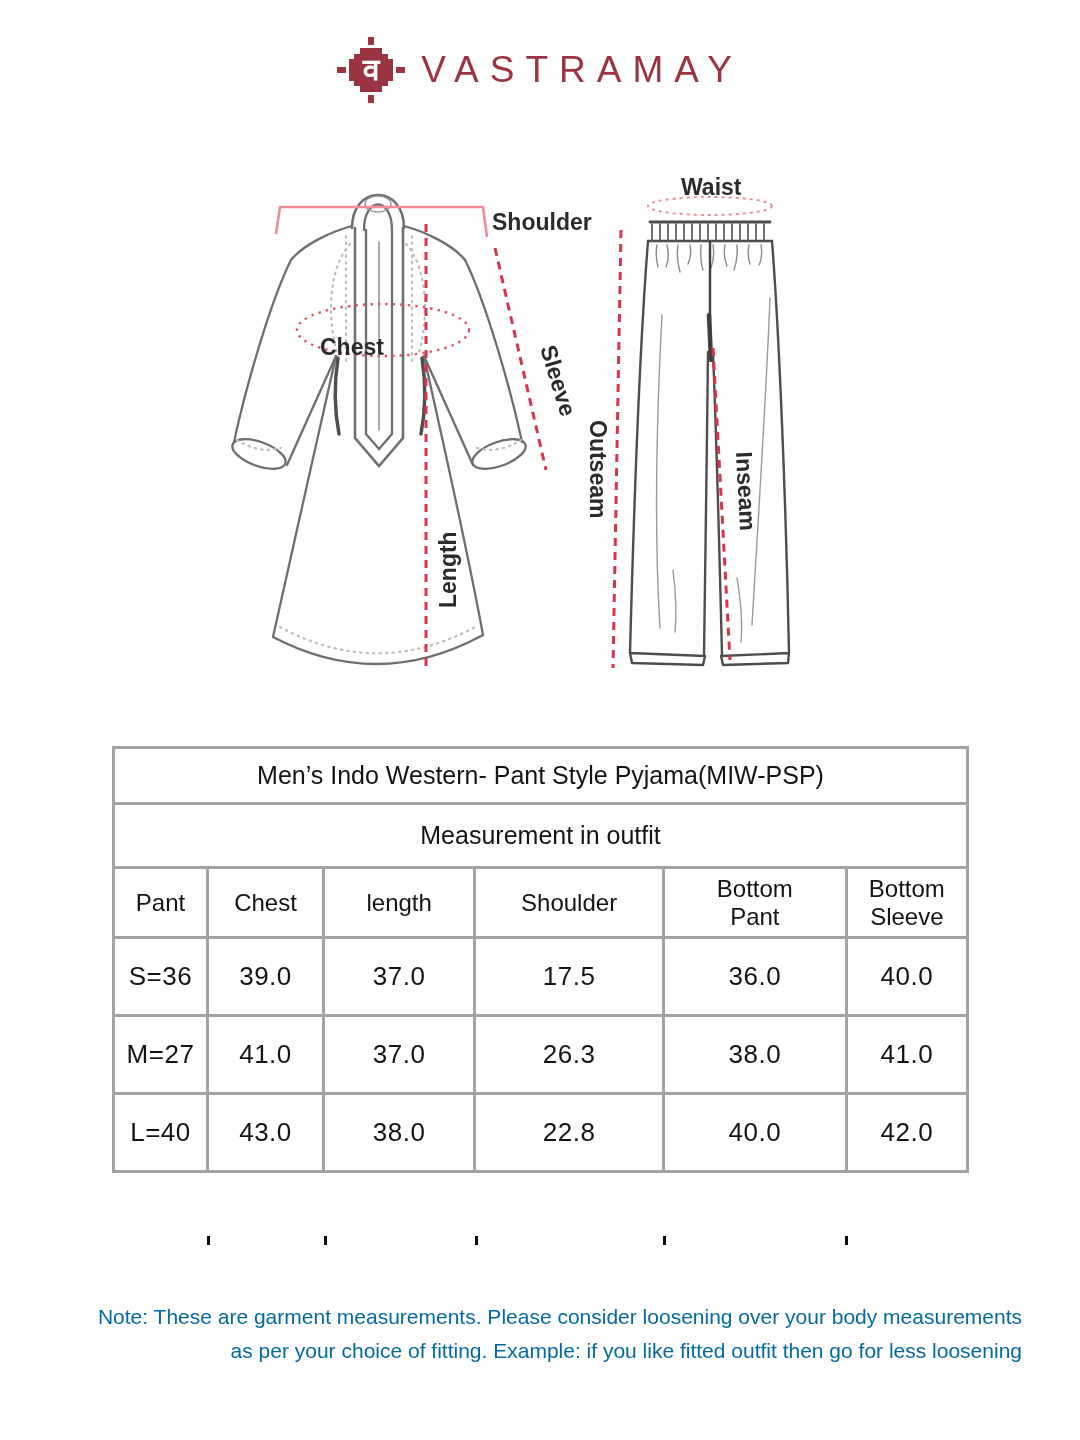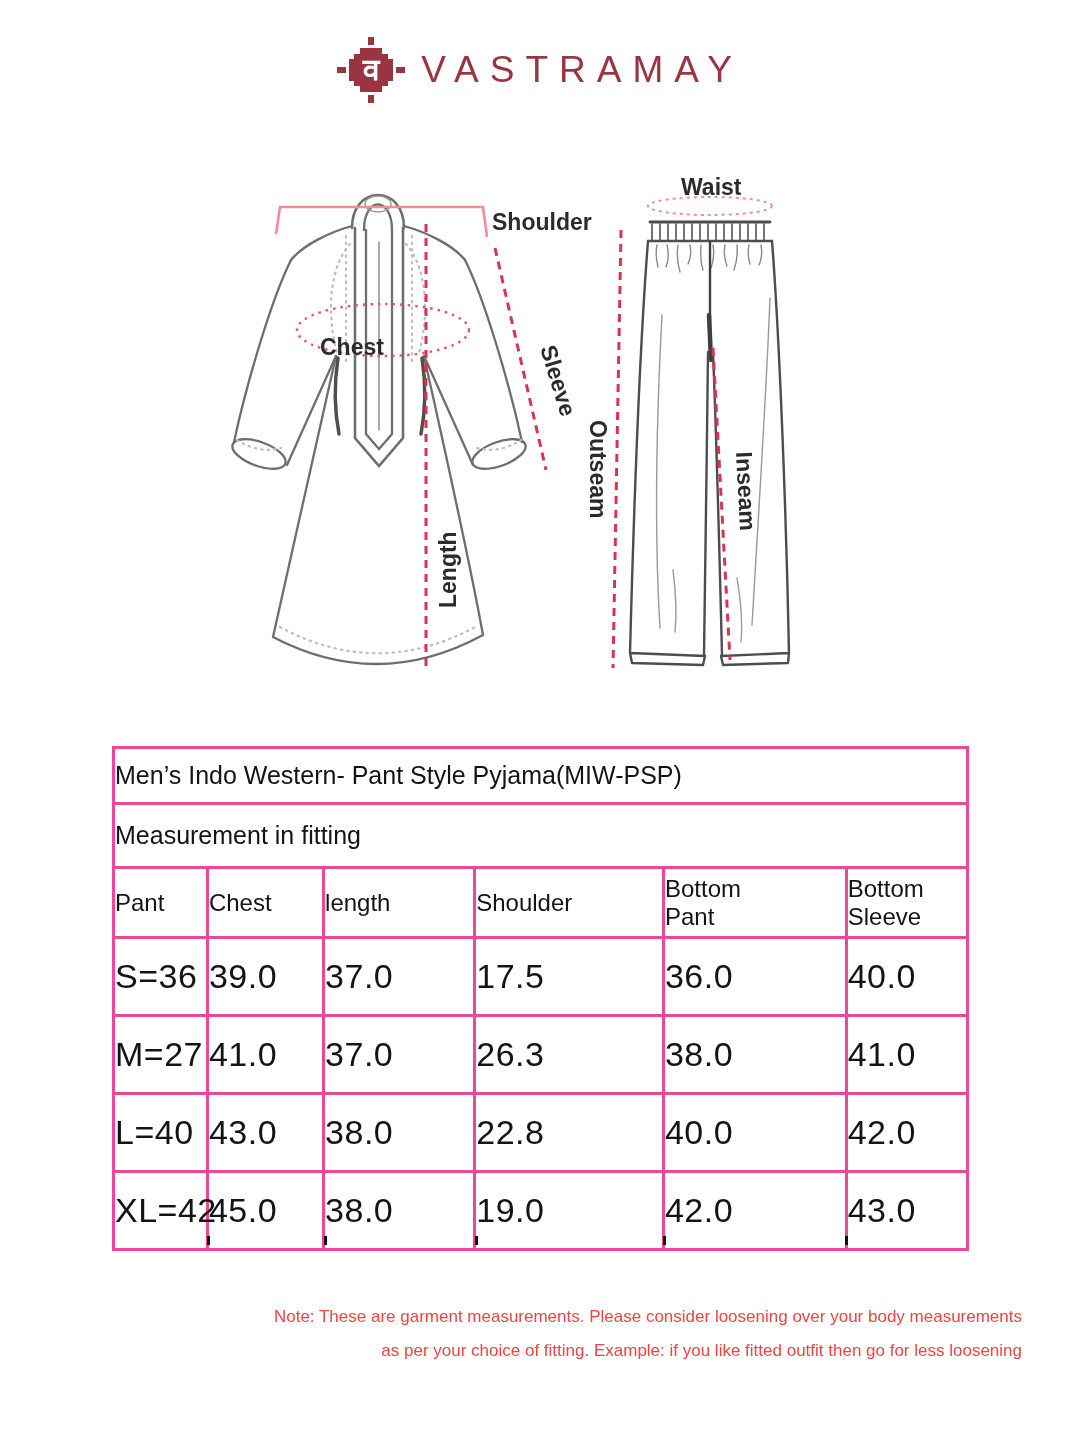--- a/index.html
+++ b/index.html
@@ -12,31 +12,31 @@
   .logo{position:absolute;top:33px;left:0;width:100%;display:flex;justify-content:center;
         align-items:center;gap:16px;}
   .logo-text{font-size:37px;font-weight:400;letter-spacing:11px;color:#9b3441;
              font-family:"Liberation Sans",sans-serif;}
   
   .diagram{position:absolute;left:0;top:150px;}
   .dlabel{font-family:"Liberation Sans","DejaVu Sans",sans-serif;font-size:23px;font-weight:600;fill:#2b2b2b;}
   
   .size-table{position:absolute;left:112px;top:746px;width:857px;border-collapse:collapse;
               table-layout:fixed;}
-  .size-table td{border:3px solid #ec4899;text-align:left;vertical-align:middle;
+  .size-table td{border:3px solid #a3a3a3;text-align:center;vertical-align:middle;
                  font-size:25px;color:#141414;padding:0;}
   .size-table .trow{height:56px;font-size:24px;}
   .size-table .srow{height:64px;font-size:24px;}
   .size-table .hrow td{height:67px;font-size:24px;line-height:1.15;}
-  .size-table .drow td{height:75px;font-size:34px;letter-spacing:0.5px;}
+  .size-table .drow td{height:75px;font-size:26px;letter-spacing:0.5px;}
   .hdr-narrow{display:inline-block;max-width:105px;}
   .tick{position:absolute;width:3px;height:9px;background:#0e0e0e;top:1236px;}
   
   .note{position:absolute;left:62px;right:58px;top:1300px;text-align:right;
-        font-size:17px;line-height:34px;color:#ef4444;}
+        font-size:21px;line-height:34px;color:#0369a1;}
 </style>
 </head>
 <body>
 
 <div class="page">
 
   <div class="frame"></div>
 
   <div class="logo">
     <svg width="68" height="74" viewBox="0 0 68 74">
@@ -162,21 +162,21 @@
         <col style="width:17.7%">
       <col style="width:22.1%">
         <col style="width:21.4%">
         <col style="width:14.2%">
     </colgroup>
     <tbody>
         <tr class="trow">
       <td colspan="6">Men’s Indo Western- Pant Style Pyjama(MIW-PSP)</td>
     </tr>
     <tr class="srow">
-      <td colspan="6">Measurement in fitting</td>
+      <td colspan="6">Measurement in outfit</td>
     </tr>
     <tr class="hrow">
       <td>Pant</td>
       <td>Chest</td>
       <td>length</td>
       <td>Shoulder</td>
       <td><span class="hdr-narrow">Bottom Pant</span></td>
       <td><span class="hdr-narrow">Bottom Sleeve</span></td>
     </tr>
     <tr class="drow">
@@ -196,28 +196,20 @@
       <td>41.0</td>
     </tr>
     <tr class="drow">
       <td>L=40</td>
       <td>43.0</td>
       <td>38.0</td>
       <td>22.8</td>
       <td>40.0</td>
       <td>42.0</td>
     </tr>
-    <tr class="drow">
-      <td>XL=42</td>
-      <td>45.0</td>
-      <td>38.0</td>
-      <td>19.0</td>
-      <td>42.0</td>
-      <td>43.0</td>
-    </tr>
   </tbody>
     </table>
 
   <div class="tick" style="left:207px"></div>
   <div class="tick" style="left:324px"></div>
   <div class="tick" style="left:475px"></div>
   <div class="tick" style="left:663px"></div>
   <div class="tick" style="left:845px"></div>
 
   <div class="note">

